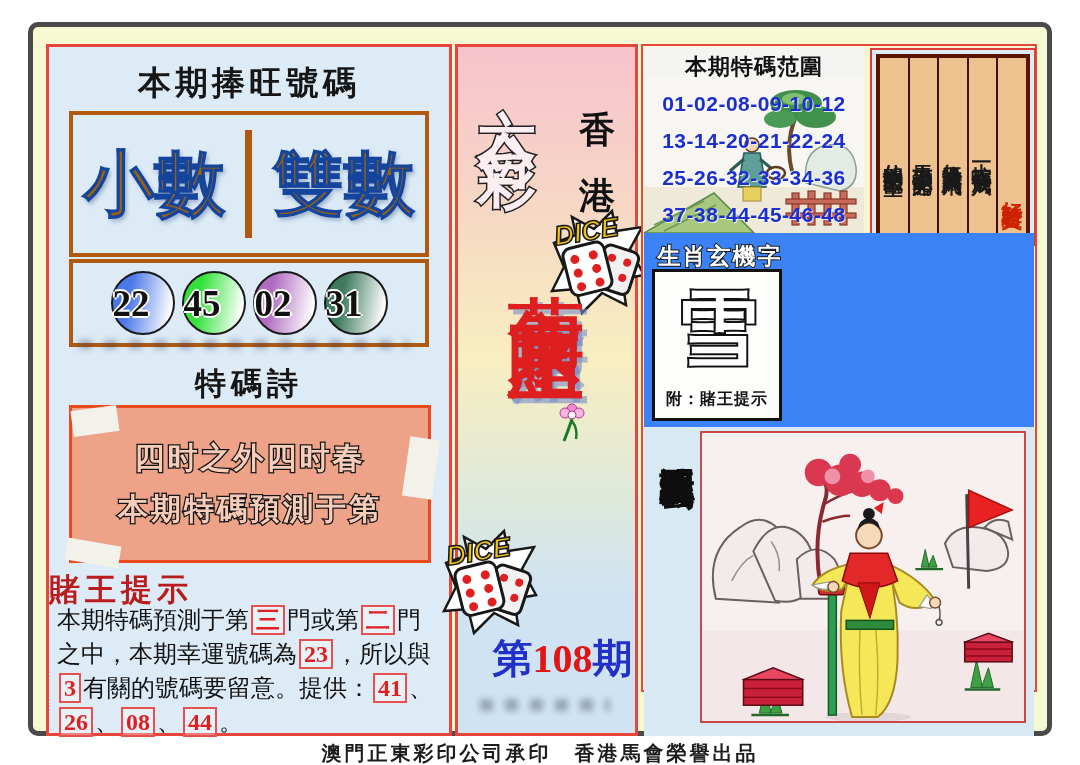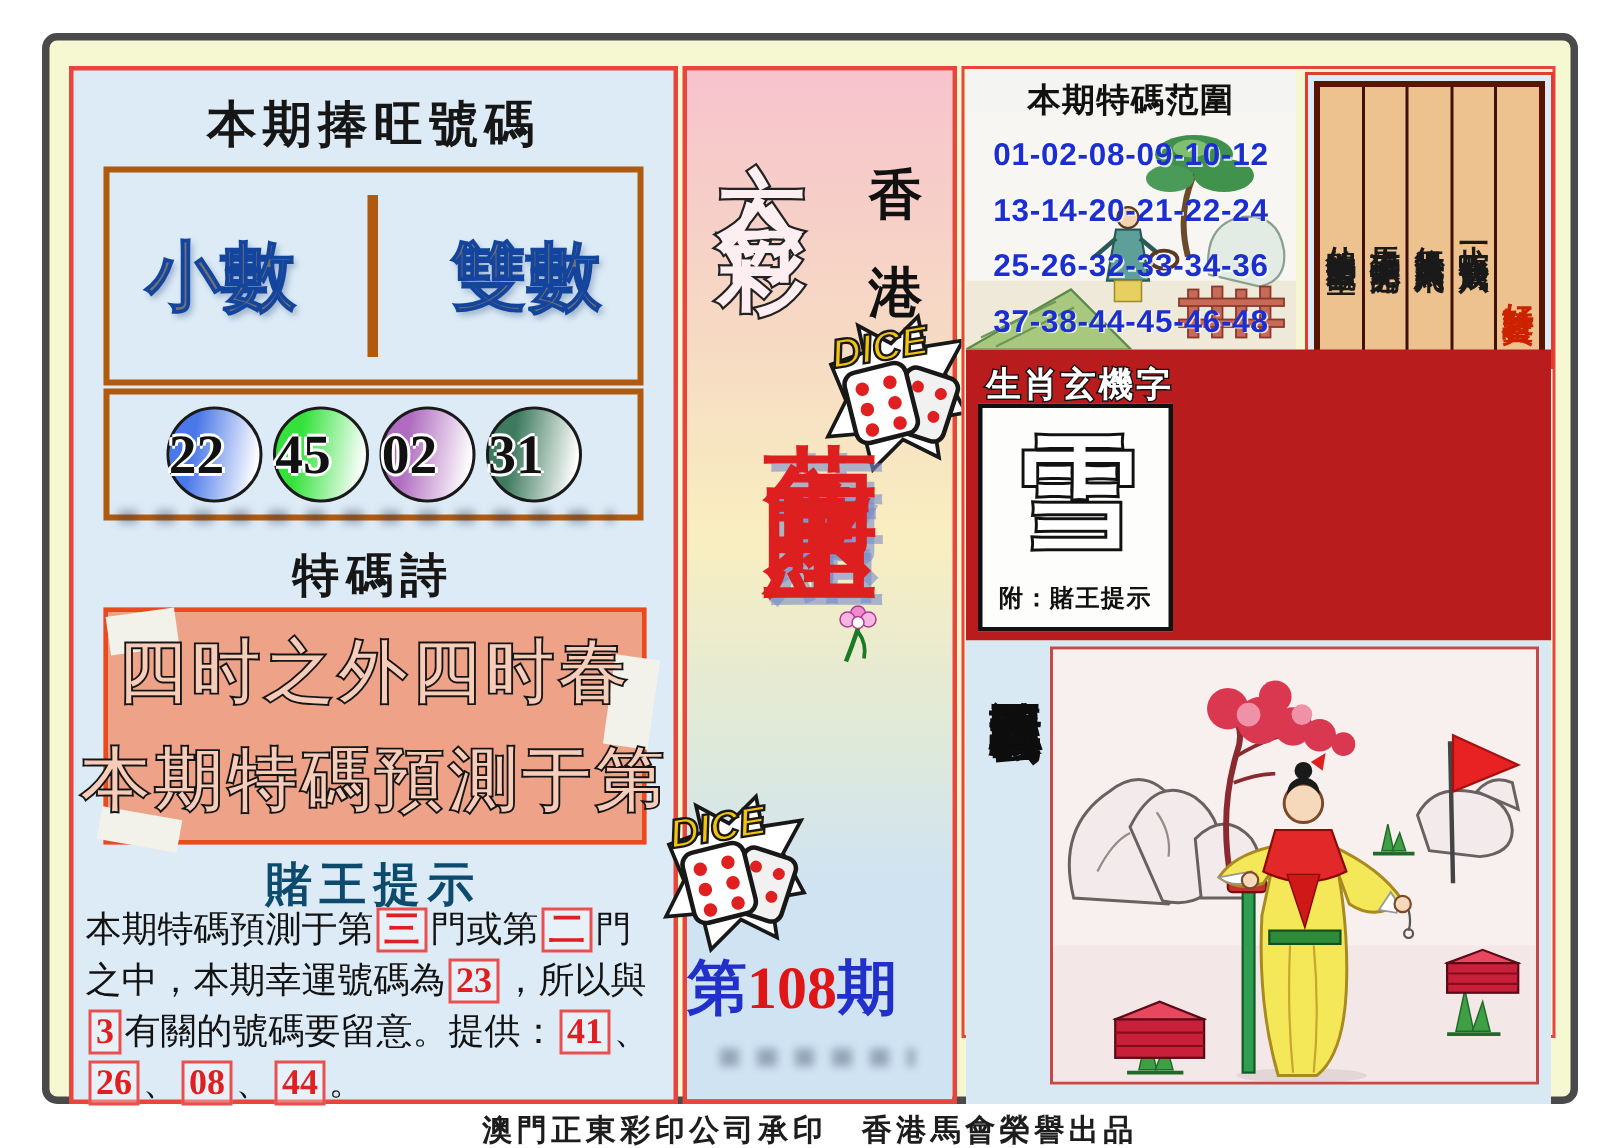--- a/index.html
+++ b/index.html
@@ -12,63 +12,63 @@
 
   .vtext { writing-mode:vertical-rl; text-orientation:upright; }
 
   
   #left-panel { position:absolute; left:46px; top:44px; width:406px; height:692px;
                 border:3px solid #e8453c; background:#dcebf6; }
   #left-title { position:absolute; left:0; top:14px; width:100%; text-align:center;
                 font-size:33px; font-weight:600; letter-spacing:4px; color:#161616; }
   #pair-box { position:absolute; left:20px; top:64px; width:360px; height:146px;
               border:4px solid #b05a10; display:flex; align-items:center; justify-content:space-around; }
-  .pair-word { font-size:50px; font-weight:900; color:#737373;
+  .pair-word { font-size:71px; font-weight:900; color:#a16207;
                -webkit-text-stroke:1px #14459e; text-shadow:2px 3px 4px rgba(30,60,120,.35); }
   #pair-divider { width:7px; height:78%; background:#b05a10; }
   #balls-box { position:absolute; left:20px; top:212px; width:360px; height:88px;
                border:4px solid #b05a10; display:flex; align-items:center; justify-content:center; gap:7px; }
   .ball { width:64px; height:64px; border-radius:50%; border:2px solid #1a1a1a;
           display:flex; align-items:center; }
   .ball span { font-family:"Liberation Serif", serif; font-size:37px; font-weight:900; color:#111;
                text-shadow:-2px 0 #fff, 2px 0 #fff, 0 -2px #fff, 0 2px #fff; }
   .smudge { position:absolute; filter:blur(3px); opacity:.55;
             background:repeating-linear-gradient(90deg, rgba(55,65,90,.7) 0 13px, rgba(55,65,90,0) 13px 25px); }
   #smudge-balls { left:30px; top:293px; width:330px; height:9px; }
   #poem-title { position:absolute; left:0; top:316px; width:100%; text-align:center;
                 font-size:31px; font-weight:600; letter-spacing:5px; color:#161616; }
   #poem-box { position:absolute; left:20px; top:358px; width:362px; height:158px;
               border:3px solid #ea4a1e; background:#eea287; display:flex; flex-direction:column;
               align-items:center; justify-content:center; gap:10px; }
-  .poem-line { font-size:46px; font-weight:400; letter-spacing:3px; color:#f7cdb9;
+  .poem-line { font-size:30px; font-weight:700; letter-spacing:3px; color:#f7cdb9;
                -webkit-text-stroke:2.5px #151515; paint-order:stroke fill; white-space:nowrap; }
   #poem-box .tear { position:absolute; background:#f2f2ea; }
-  #tips-title { position:absolute; left:0; top:522px; width:100%; text-align:center;
-                font-size:31px; font-weight:600; letter-spacing:5px; color:#0c4a6e; }
+  #tips-title { position:absolute; left:0; top:522px; width:100%; text-align:left;
+                font-size:31px; font-weight:600; letter-spacing:5px; color:#b91c1c; }
   #tips-text { position:absolute; left:8px; top:556px; width:386px;
                font-family:"Liberation Serif", serif; font-size:24px; line-height:1.42; color:#131313; }
   #tips-text .boxed { color:#e02020; border:2px solid #e85050; padding:0 3px; margin:0 2px;
                       font-weight:bold; background:rgba(255,255,255,.3); }
 
   
   #center-panel { position:absolute; left:455px; top:44px; width:183px; height:692px;
                   border:3px solid #e8453c;
                   background:linear-gradient(180deg,#f7c3cd 0%, #f6d9c4 25%, #f9eec0 45%, #dfe9da 65%, #cfe3f3 80%, #cfe3f3 100%); }
   #lottery-name { position:absolute; left:10px; top:14px; font-size:58px; font-weight:800;
                   letter-spacing:22px; color:#fdeef2; -webkit-text-stroke:3px #222; paint-order:stroke fill; }
   #region-name { position:absolute; left:114px; top:34px; font-size:36px; font-weight:700;
                  letter-spacing:66px; color:#111; }
   #brand-name { position:absolute; left:50%; transform:translateX(-50%); top:186px;
                 font-size:76px; font-weight:900; letter-spacing:14px; color:#dd1f1f;
                 text-shadow:5px 5px 0 rgba(120,140,200,.6); font-family:"Liberation Serif", serif; }
   .dice-badge { position:absolute; width:100px; height:112px; }
   #dice-top { left:88px; top:158px; }
   #dice-bottom { left:-20px; top:478px; }
   #flower { position:absolute; left:96px; top:352px; width:36px; height:44px; }
-  #issue-line { position:absolute; left:0; top:584px; width:100%; 
+  #issue-line { position:absolute; left:16px; top:584px; width:100%; text-align:center;
                 font-family:"Liberation Serif", serif; font-size:40px; font-weight:900; }
   .issue-blue { color:#2030c8; } .issue-red { color:#e01515; }
   #smudge-center { left:22px; top:652px; width:130px; height:12px; }
 
   
   #right-region { position:absolute; left:641px; top:44px; width:396px; height:648px;
                   border:2px solid #e8453c; background:#f5f7d2; }
   #range-box { position:absolute; left:1px; top:1px; width:220px; height:186px; background:#f4f4f2; overflow:hidden; }
   #range-title { position:absolute; left:0; top:5px; width:100%; text-align:center;
                  font-size:22px; font-weight:700; letter-spacing:1px; color:#111; }
@@ -78,21 +78,21 @@
                  text-shadow:1px 1px 0 rgba(255,255,255,.8); }
   #appreciation-outer { position:absolute; left:227px; top:2px; width:166px; height:198px;
                         border:2px solid #e03c32; background:#dcebf6; padding:4px; }
   #appreciation-box { width:100%; height:100%; border:4px solid #5a1500; background:#eec28e;
                       display:flex; flex-direction:row; }
   .appr-col { flex:1; display:flex; justify-content:center; padding-top:16px;
               font-size:20px; font-weight:600; color:#1a1a1a; border-left:2px solid #40100a;
               font-family:"Liberation Serif", serif; letter-spacing:2px; }
   .appr-col:first-child { border-left:none; }
   #appr-label { color:#cc2200; padding-top:86px; font-size:21px; font-weight:800; }
-  #zodiac-block { position:absolute; left:1px; top:187px; width:390px; height:194px; background:#b91c1c;padding-left:32px; }
+  #zodiac-block { position:absolute; left:1px; top:187px; width:390px; height:194px; background:#3b82f6;padding-left:32px; }
   #zodiac-title { position:absolute; left:8px; top:8px; width:136px; text-align:center;
                   font-size:23px; font-weight:800; letter-spacing:2px; color:#fff;
                   -webkit-text-stroke:1.8px #111; paint-order:stroke fill; }
   #zodiac-box { position:absolute; left:8px; top:36px; width:130px; height:152px;
                 border:3px solid #111; background:#fdfdfb; }
   #zodiac-char { position:absolute; left:0; top:2px; width:100%; text-align:center;
                  font-size:82px; font-weight:900; color:#fff;
                  -webkit-text-stroke:4px #111; paint-order:stroke fill; }
   #zodiac-note { position:absolute; left:0; bottom:8px; width:100%; text-align:center;
                  font-size:16px; font-weight:700; color:#111; letter-spacing:1px;

